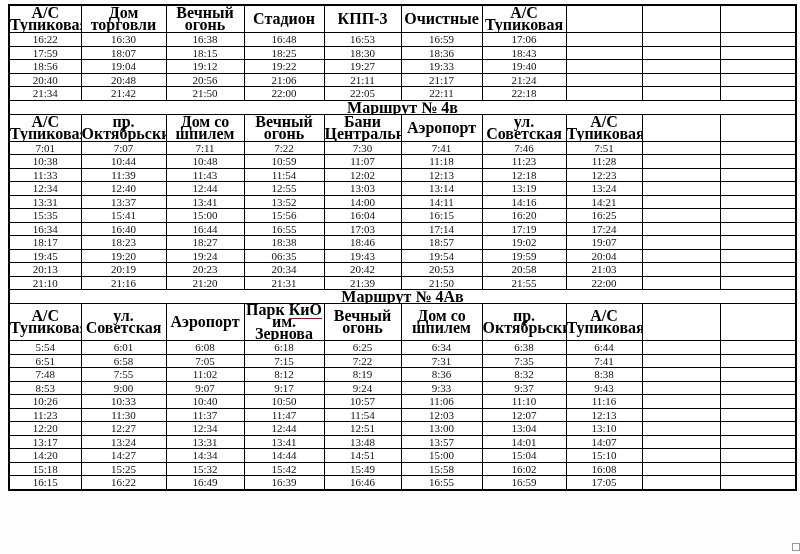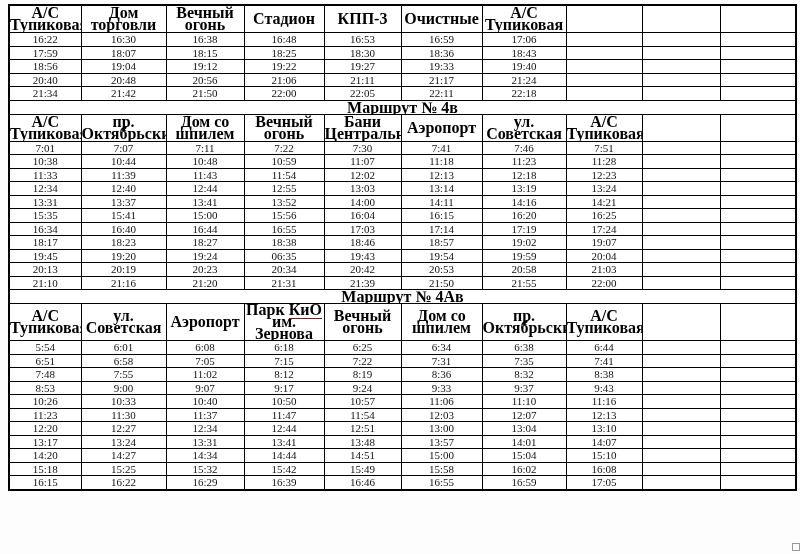--- a/index.html
+++ b/index.html
@@ -433,21 +433,21 @@
           <td class="time">15:49</td>
           <td class="time">15:58</td>
           <td class="time">16:02</td>
           <td class="time">16:08</td>
           <td class="time"></td>
           <td class="time"></td>
         </tr>
         <tr>
           <td class="time">16:15</td>
           <td class="time">16:22</td>
-          <td class="time">16:29</td>
+          <td class="time">16:49</td>
           <td class="time">16:39</td>
           <td class="time">16:46</td>
           <td class="time">16:55</td>
           <td class="time">16:59</td>
           <td class="time">17:05</td>
           <td class="time"></td>
           <td class="time"></td>
         </tr>
       </tbody>
   </table>

